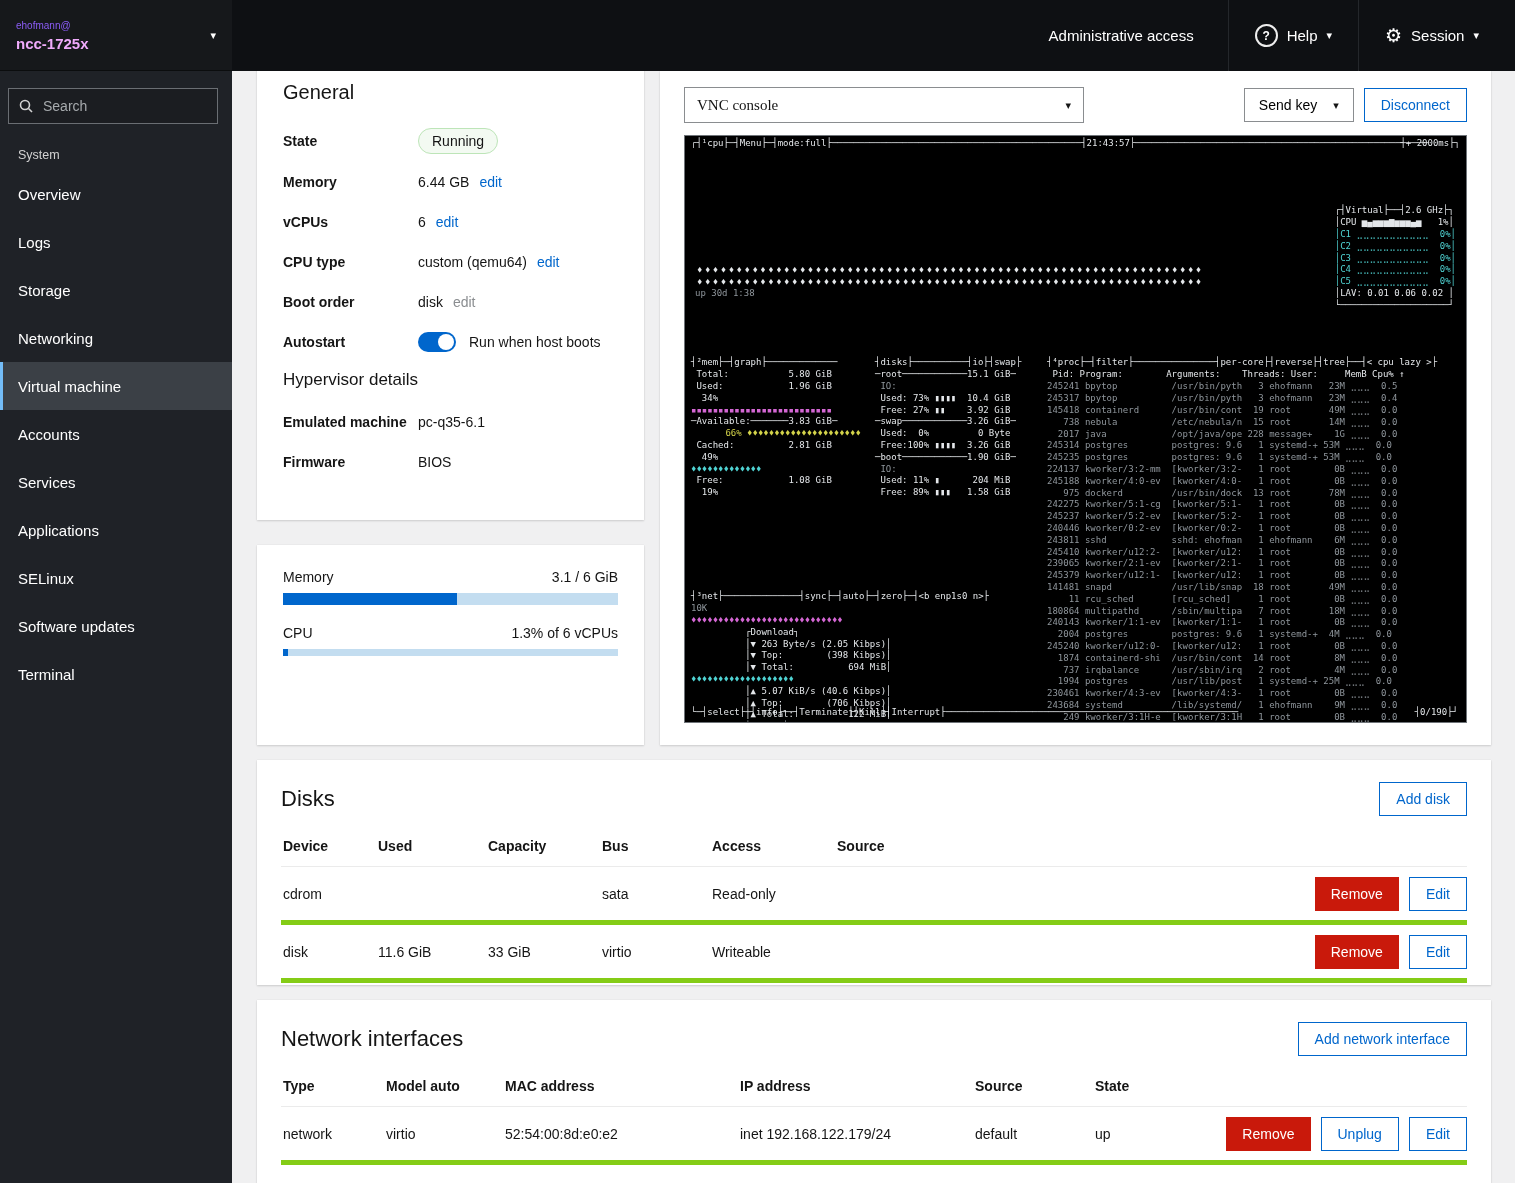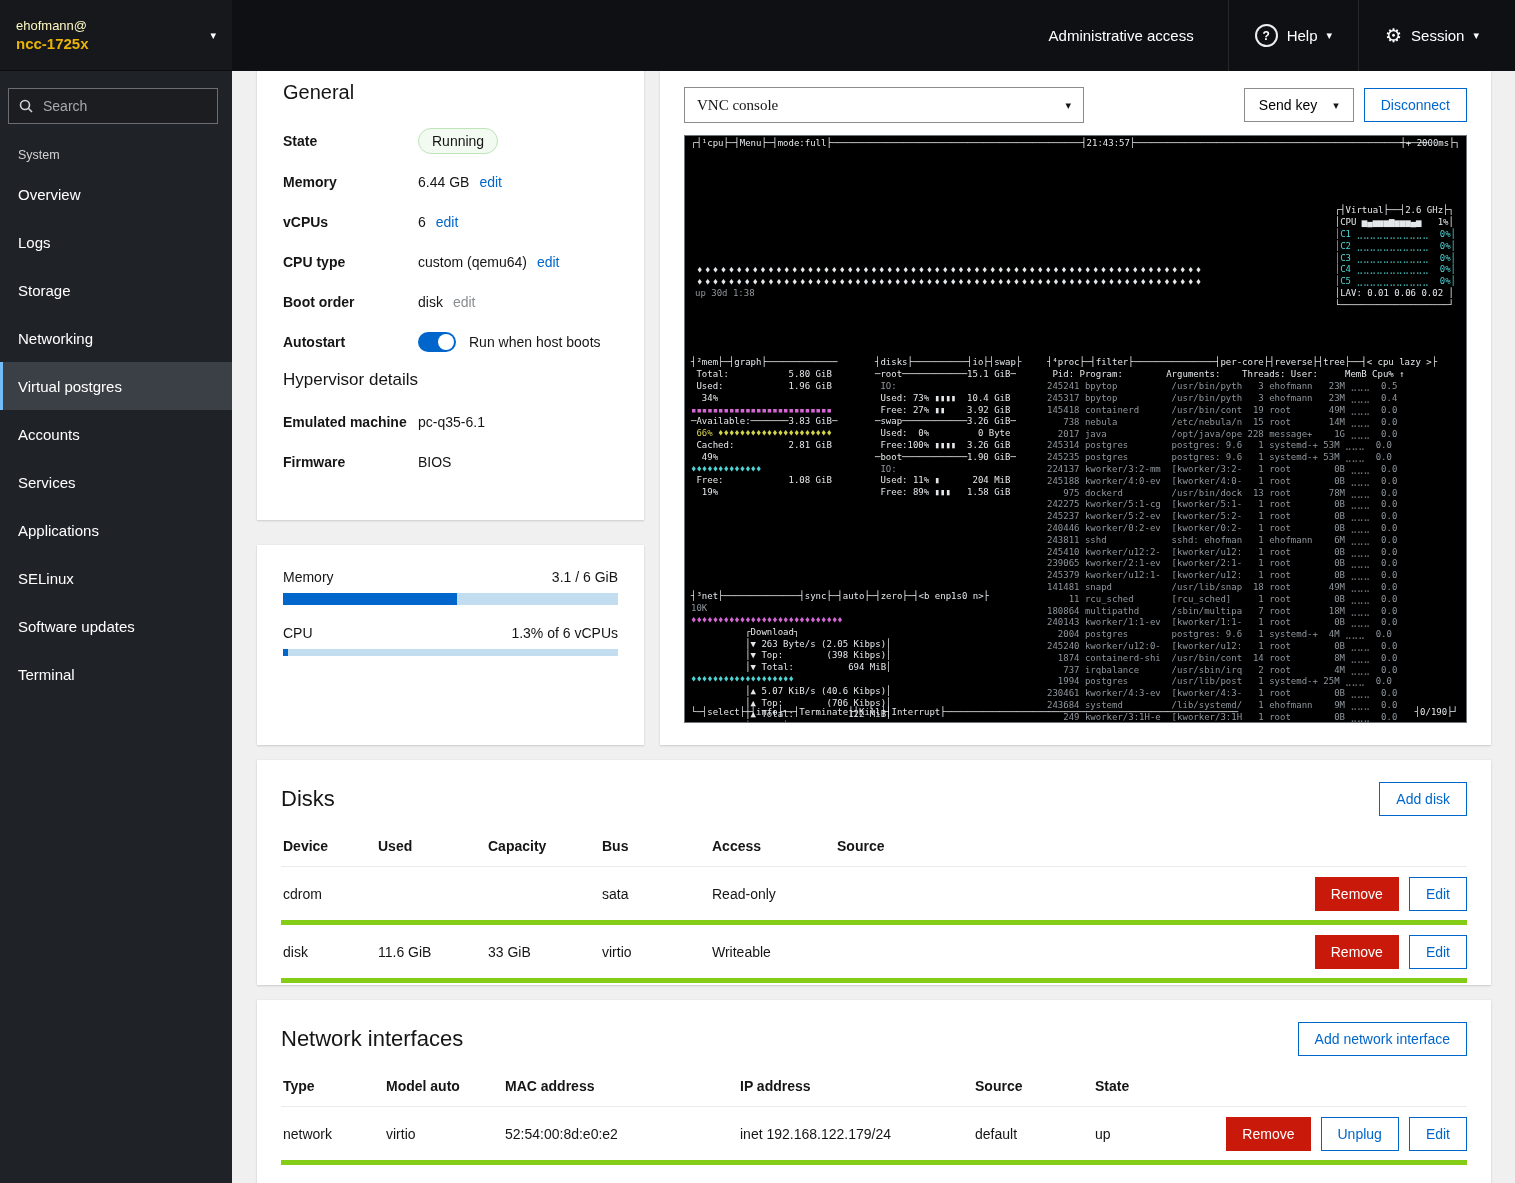--- a/index.html
+++ b/index.html
@@ -2,22 +2,22 @@
 <html><head>
 <meta charset="utf-8">
 <style>
   html,body{margin:0;padding:0;background:#222;}
   body{font-family:"Liberation Sans",sans-serif;color:#151515;}
   .app{position:relative;width:1515px;height:1183px;overflow:hidden;background:#f0f0f1;}
 
   
   .sidebar{position:absolute;left:0;top:0;width:232px;height:1183px;background:#1f2227;box-sizing:border-box;}
   .brand{height:71px;background:#16181b;display:flex;align-items:center;padding:0 16px;box-sizing:border-box;border-bottom:1px solid #0b0d0e;cursor:pointer;}
-  .brand-l1{font-size:13px;color:#fef9c3;line-height:17px;}
-  .brand-l2{font-size:15px;color:#eab308;font-weight:700;line-height:19px;}
+  .brand-l1{font-size:10px;color:#8b5cf6;line-height:17px;}
+  .brand-l2{font-size:15px;color:#f0abfc;font-weight:700;line-height:19px;}
   .caret{color:#fff;font-size:11px;}
   .brand .caret{margin-left:auto;}
   .search{margin:17px 14px 14px 8px;height:36px;border:1px solid #6a6e73;display:flex;align-items:center;gap:8px;padding:0 10px;background:#1b1d21;box-sizing:border-box;}
   .search svg{flex:0 0 auto;}
   .search input{background:transparent;border:none;outline:none;color:#fff;font-size:14px;width:100%;font-family:"Liberation Sans",sans-serif;}
   .search input::placeholder{color:#a6aaad;}
   .nav-title{color:#d2d2d2;font-size:12.5px;padding:10px 0 8px 18px;}
   .nav-title.tools{margin-top:40px;}
   .nav{list-style:none;margin:0;padding:0;}
   .nav-item{height:48px;display:flex;align-items:center;padding-left:18px;color:#fff;font-size:15px;cursor:pointer;box-sizing:border-box;}
@@ -63,21 +63,21 @@
   .btn{font-family:"Liberation Sans",sans-serif;font-size:14px;cursor:pointer;}
   .btn-plain{background:#fff;border:1px solid #8a8d90;padding:8px 14px;display:flex;align-items:center;gap:16px;}
   .btn-secondary{background:#fff;color:#0066cc;border:1px solid #0066cc;padding:8px 16px;}
   .btn-danger{background:#c9190b;color:#fff;border:none;padding:9px 16px;}
 
   
   .terminal{position:relative;margin-top:12px;width:100%;height:588px;background:#000;border:1px solid #6f7479;box-sizing:border-box;overflow:hidden;
             font-family:"DejaVu Sans Mono",monospace;font-size:9px;line-height:11.8px;color:#b9bfc5;}
   .tp{position:absolute;margin:0;white-space:pre;}
   .tl{margin:0;white-space:pre;}
-  .w{color:#e4e7ea;} .g{color:#8f969c;} .cy{color:#4fd2d2;} .y{color:#d3d34a;} .m{color:#d467d4;}
+  .w{color:#e4e7ea;} .g{color:#8f969c;} .cy{color:#4fd2d2;} .y{color:#d3d34a;margin-left:29px;} .m{color:#d467d4;}
   .thdr{top:2px;left:6px;} .thdr-r{top:2px;right:6px;}
   .tftr{bottom:3px;left:6px;} .tftr-r{bottom:3px;right:8px;}
   .cpu-meter{top:34px;right:10px;}
   .cpu-graph{top:94px;left:12px;letter-spacing:2.5px;}
   .uptime{top:152px;left:10px;}
   .mem-p{top:186px;left:6px;}
   .disks-p{top:186px;left:190px;}
   .proc-h{top:186px;left:362px;width:416px;overflow:hidden;}
   .proc-r{top:210px;left:362px;width:416px;overflow:hidden;}
   .net-p{top:420px;left:6px;}
@@ -128,21 +128,21 @@
 
         <li class="nav-item normal">
           <span>Storage</span>
         </li>
 
         <li class="nav-item normal">
           <span>Networking</span>
         </li>
 
         <li class="nav-item selected">
-          <span>Virtual postgres</span>
+          <span>Virtual machine</span>
         </li>
 
         <li class="nav-item normal">
           <span>Accounts</span>
         </li>
 
         <li class="nav-item normal">
           <span>Services</span>
         </li>
       </ul>

